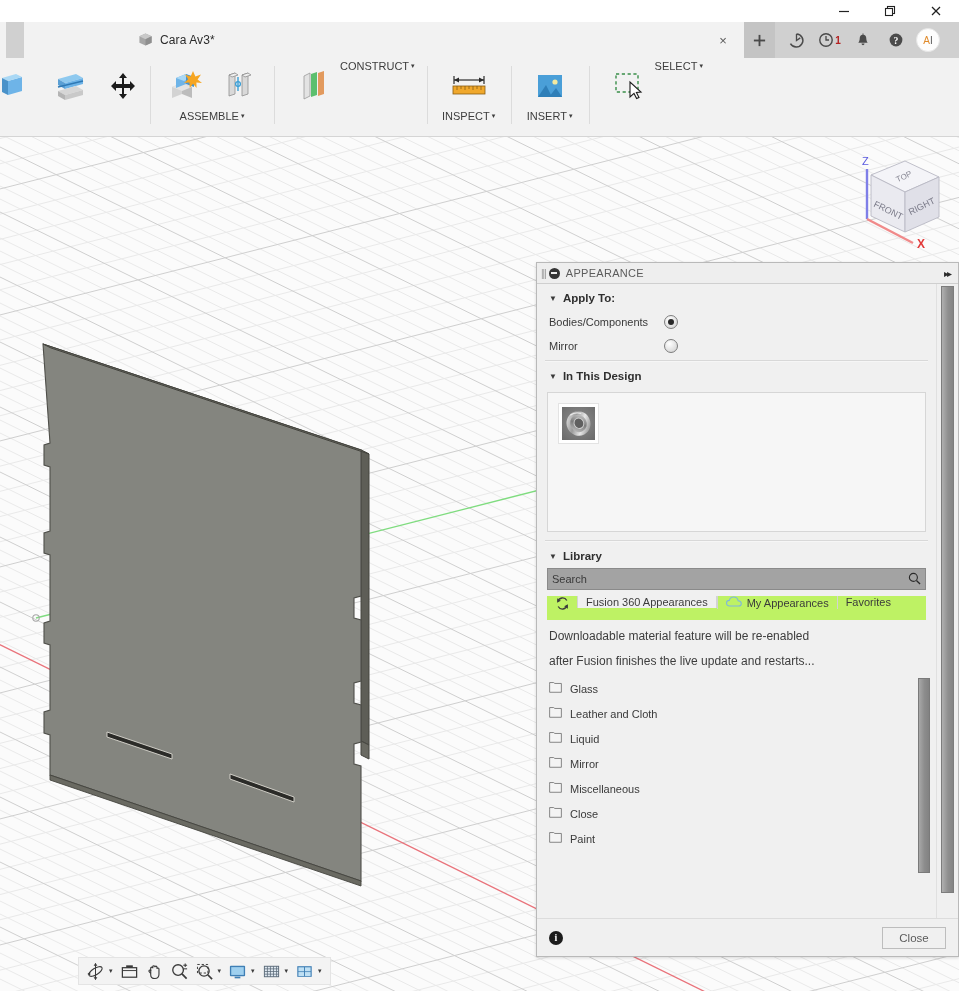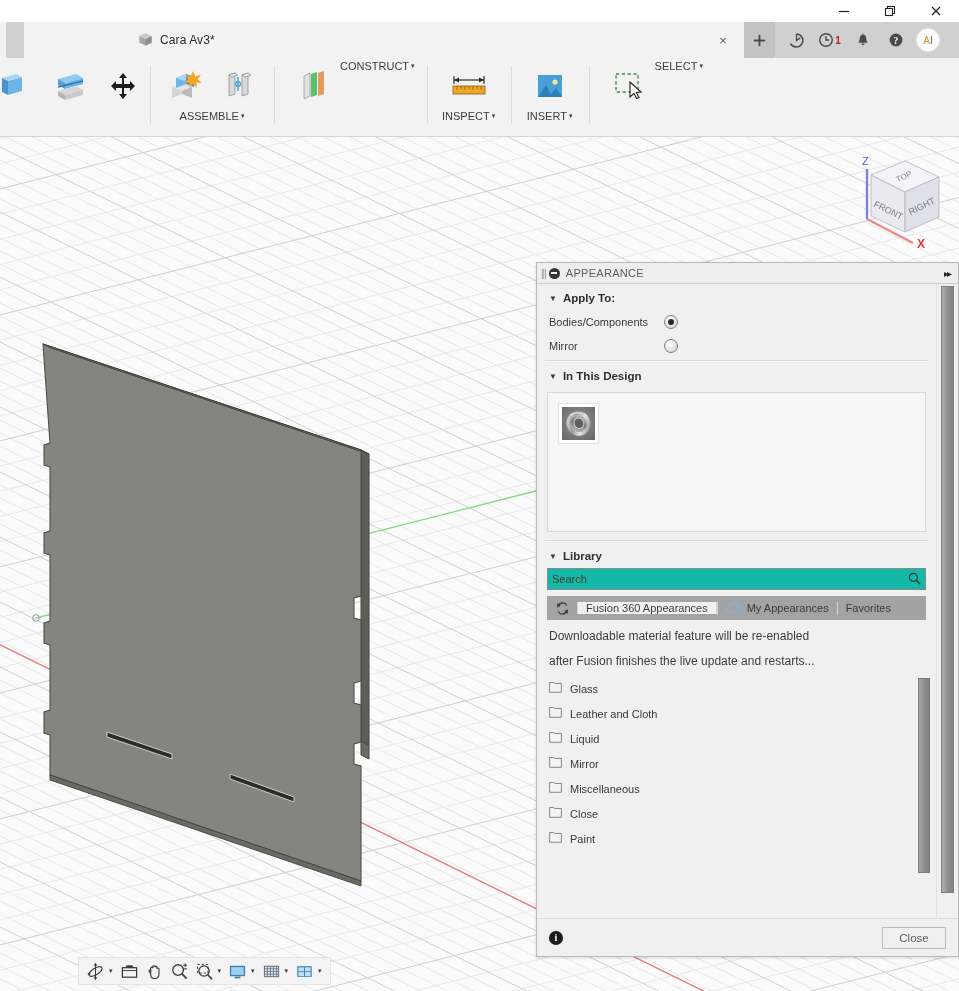--- a/index.html
+++ b/index.html
@@ -193,30 +193,30 @@
   .swatch {
     width:41px; height:41px; background:#ffffff;
     border:1px solid #e3e3e3; padding:3px;
   }
   .swatch .thumb {
     width:100%; height:100%; display:block;
   }
 
   #search-wrap { padding:0 10px; }
   #search-input {
-    width:100%; height:22px; background:#14b8a6;
+    width:100%; height:22px; background:#a3a3a3;
     border:1px solid #8a8a8a;
     display:flex; align-items:center; padding:0 4px;
   }
   #search-input .ph { flex:1; color:#3a3a3a; font-size:11px; }
   #search-icon { color:#2a2a2a; }
 
   #lib-tabs {
-    margin:6px 10px 0 10px; height:24px; background:#a3a3a3;
-    display:flex; align-items:center;
+    margin:6px 10px 0 10px; height:24px; background:#bef264;
+    display:flex; align-items:flex-start;
   }
   #refresh-btn {
     width:30px; display:flex; align-items:center; justify-content:center;
     color:#444;
   }
   .ltab {
     display:flex; align-items:center; gap:5px; padding:0 8px;
     font-size:11px; color:#3b3b3b;
     border-left:1px solid #d3d3d3; border-right:1px solid #d3d3d3;
   }

